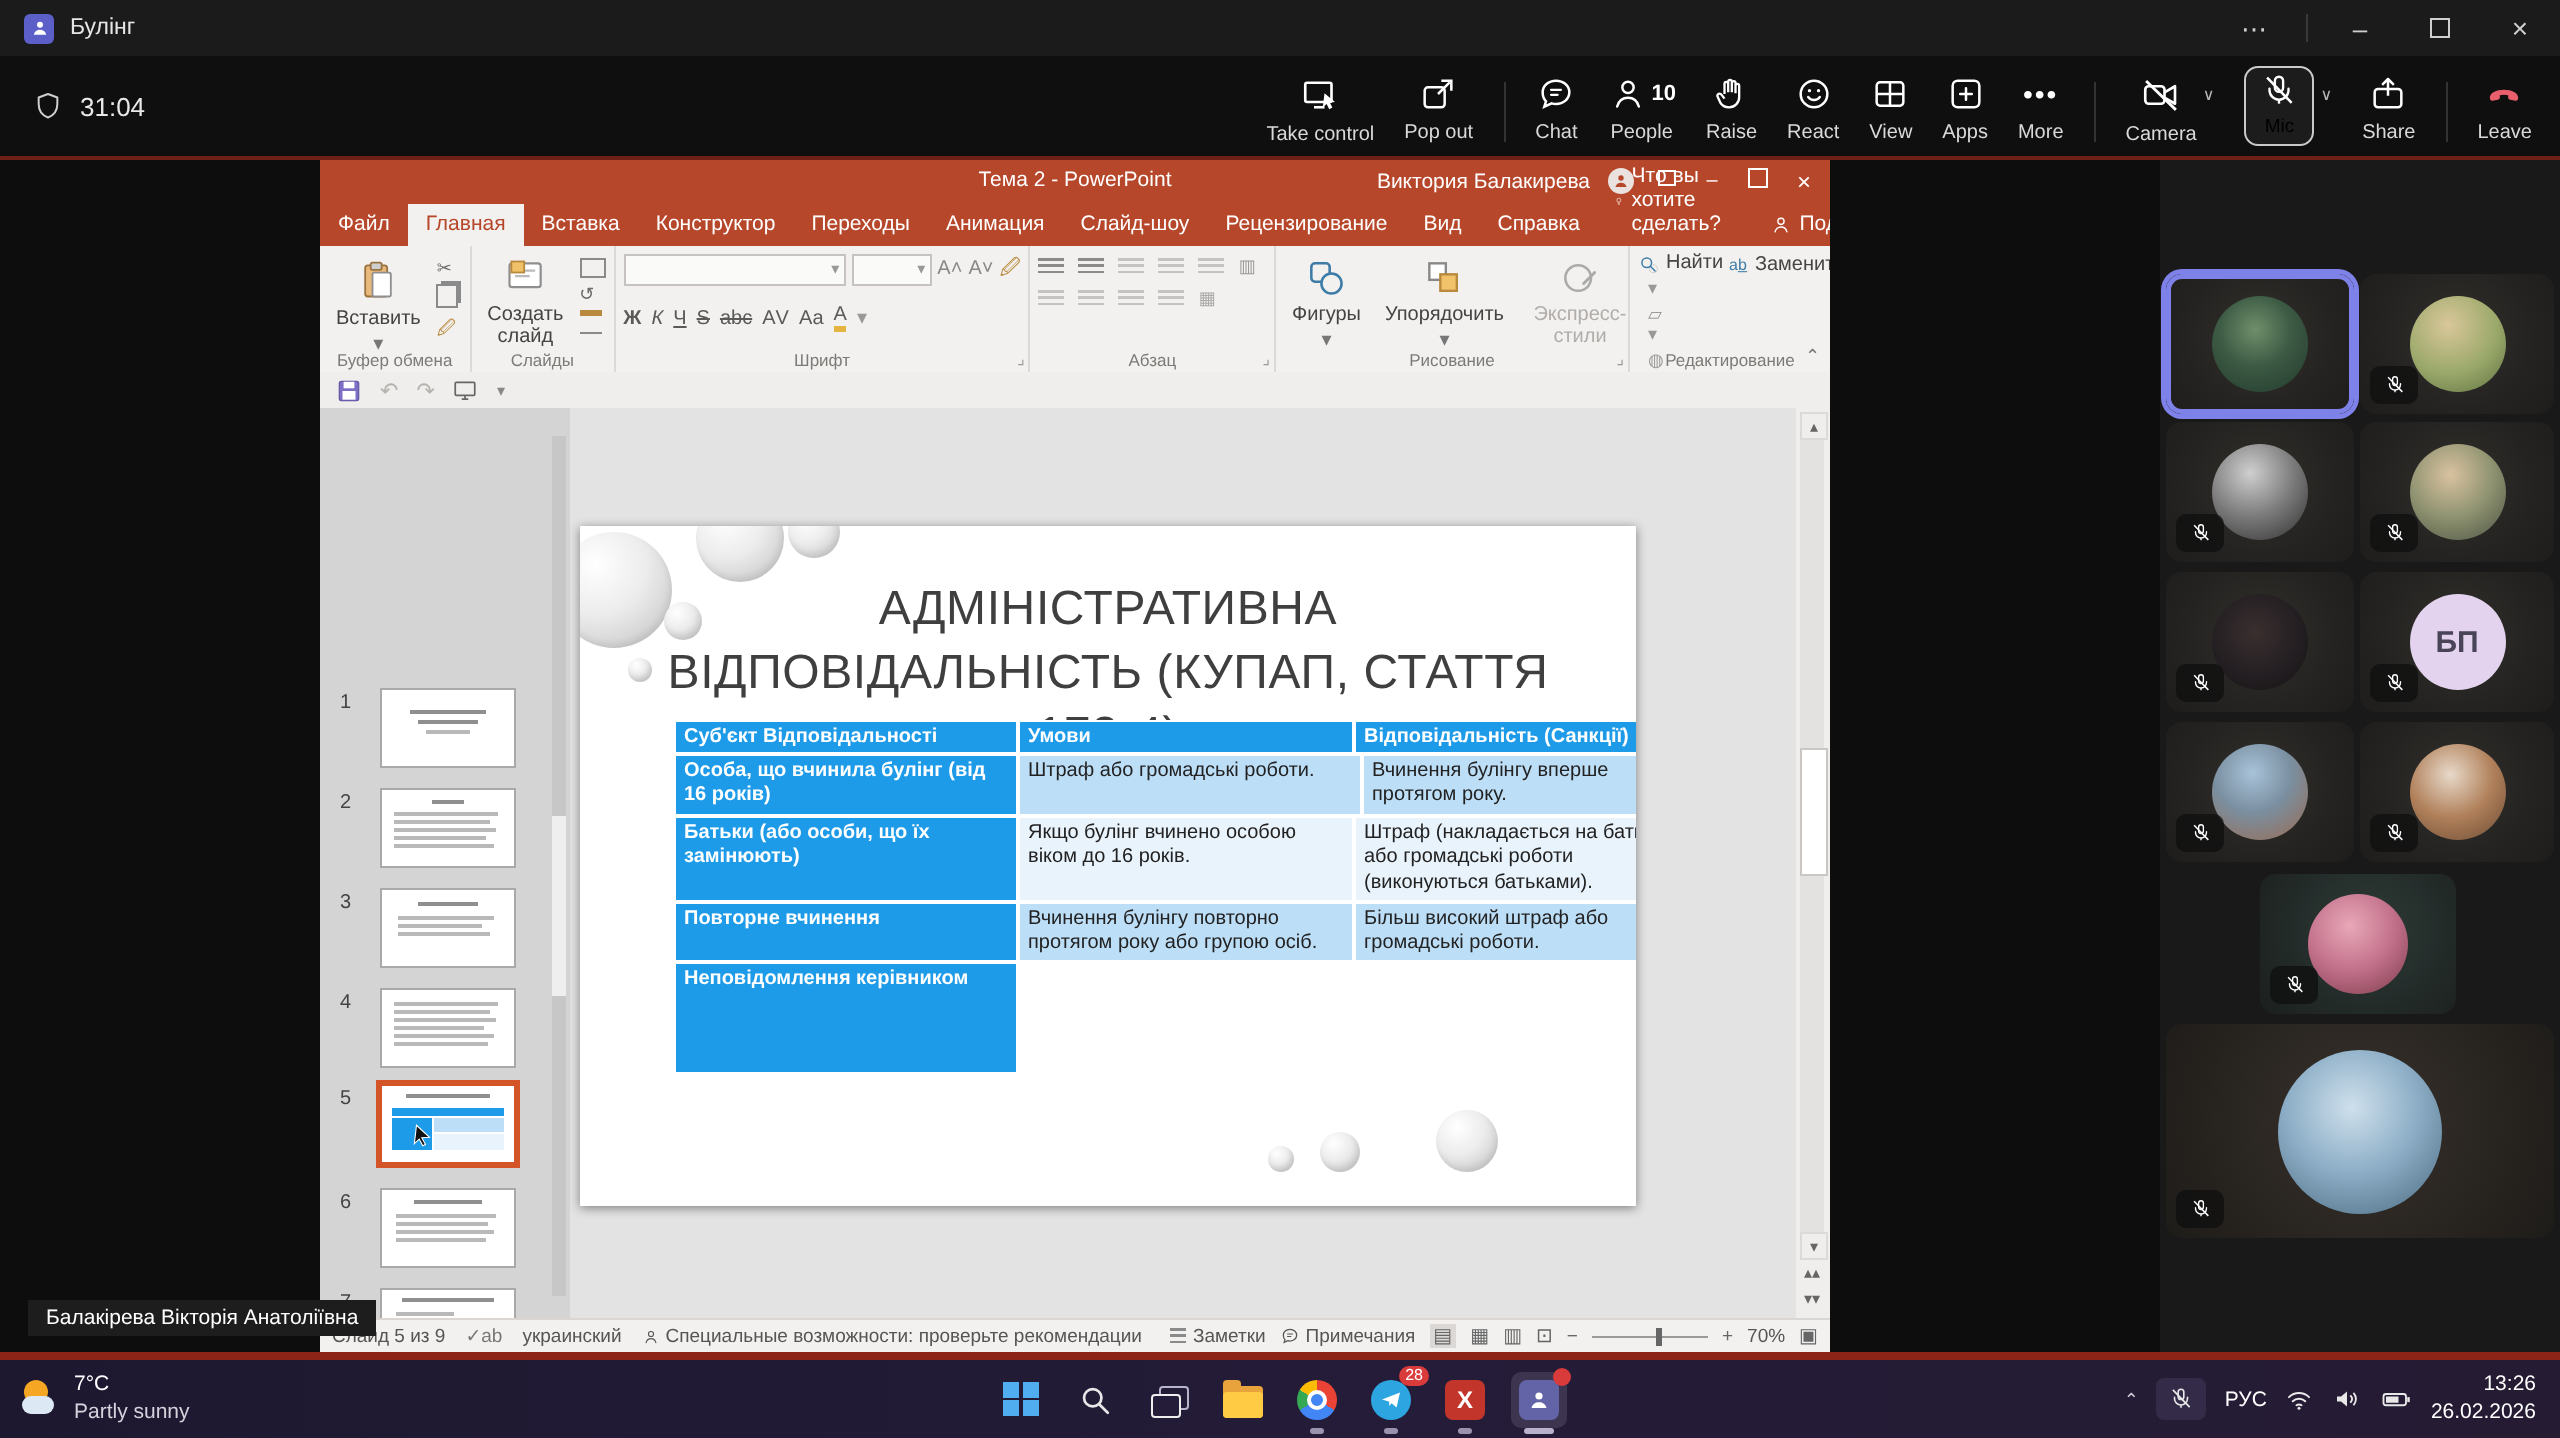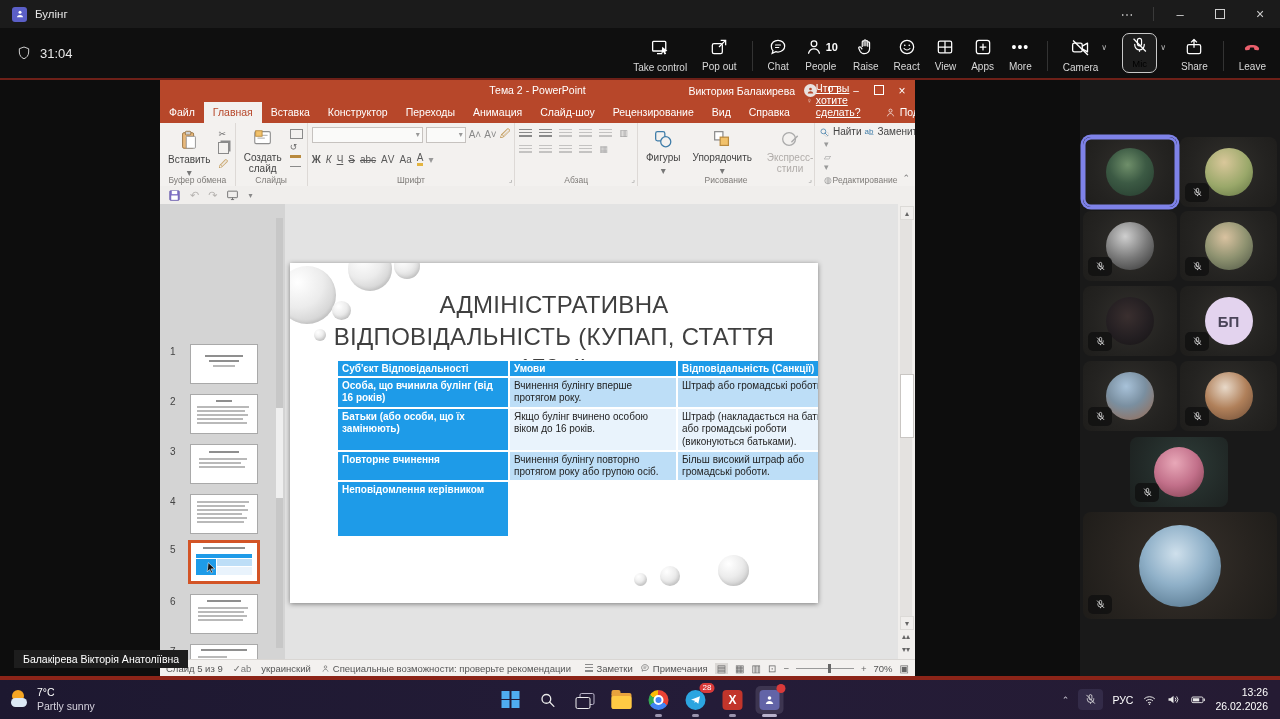--- a/index.html
+++ b/index.html
@@ -32,21 +32,21 @@
   .ppt{left:160px;top:0;width:755px;height:596px;background:#f3f1ef;overflow:hidden;}
   .ppt-titlebar{left:0;top:0;width:755px;height:21px;background:#B7472A;color:#fff;font-size:10.5px;display:flex;align-items:center;}
   .ppt-title{position:absolute;left:0;right:0;text-align:center;top:4px;}
   .ppt-tb-right{margin-left:auto;display:flex;align-items:center;gap:9px;padding-right:6px;z-index:2;}
   .acct-badge{width:13px;height:13px;border-radius:50%;background:#e9e2df;display:flex;align-items:center;justify-content:center;}
   .ppt-wbtn{color:#fff;font-size:10px;width:14px;text-align:center;}
   .restore-sq{width:8px;height:8px;border:1px solid #fff;display:inline-block;}
   .ppt-tabs{left:0;top:21px;width:755px;height:22px;background:#B7472A;display:flex;align-items:flex-end;color:#fff;font-size:10.5px;}
   .tab{padding:4px 9px 5px;white-space:nowrap;}
   .tab.active{background:#f3f1ef;color:#B7472A;}
-  .tellme{display:flex;align-items:center;gap:4px;padding:4px 8px 5px;text-decoration:underline;}
+  .tellme{display:flex;align-items:center;gap:4px;padding:4px 8px 5px;}
   .ppt-share{margin-left:auto;display:flex;align-items:center;gap:4px;padding:4px 10px 5px;white-space:nowrap;}
   .ribbon{left:0;top:43px;width:755px;height:63px;background:#f3f1ef;border-bottom:1px solid #d9d6d3;display:flex;font-size:10px;color:#444;}
   .rgroup{position:relative;border-right:1px solid #ddd9d6;padding:3px 4px 13px;display:flex;gap:4px;align-items:flex-start;}
   .glabel{position:absolute;bottom:1px;left:0;right:0;text-align:center;font-size:8.5px;color:#7d7a77;white-space:nowrap;}
   .bigbtn{display:flex;flex-direction:column;align-items:center;gap:2px;padding:2px 4px;text-align:center;line-height:1.1;}
   .smallcol{display:flex;flex-direction:column;gap:3px;padding-top:3px;color:#6a6a6a;font-size:9px;}
   .combo{border:1px solid #c6c2bf;background:#fafaf9;height:14px;display:flex;align-items:center;justify-content:flex-end;color:#999;font-size:8px;padding:0 2px;}
   .fbtns{display:flex;gap:5px;align-items:center;font-size:10px;color:#5a5a5a;margin-top:4px;}
   .lines{width:13px;height:9px;background:repeating-linear-gradient(#8a8a8a 0 1.3px,transparent 1.3px 3.2px);}
   .lines.dim{opacity:.45;}
@@ -640,22 +640,22 @@
           <div class="slide-title">АДМІНІСТРАТИВНА ВІДПОВІДАЛЬНІСТЬ (КУПАП, СТАТТЯ 173-4)</div>
 
           <div class="stable">
             <div class="srow hdr" style="height:17px">
               <div class="scell c0">Суб'єкт Відповідальності</div>
               <div class="scell c1">Умови</div>
               <div class="scell c2">Відповідальність (Санкції)</div>
             </div>
             <div class="srow" style="height:31px">
               <div class="scell c0 colhead">Особа, що вчинила булінг (від 16 років)</div>
+              <div class="scell c2 bg-a">Штраф або громадські роботи.</div>
               <div class="scell c1 bg-a">Вчинення булінгу вперше протягом року.</div>
-              <div class="scell c2 bg-a">Штраф або громадські роботи.</div>
             </div>
             <div class="srow" style="height:43px">
               <div class="scell c0 colhead">Батьки (або особи, що їх замінюють)</div>
               <div class="scell c1 bg-b">Якщо булінг вчинено особою віком до 16 років.</div>
               <div class="scell c2 bg-b">Штраф (накладається на батьків) або громадські роботи (виконуються батьками).</div>
             </div>
             <div class="srow" style="height:30px">
               <div class="scell c0 colhead">Повторне вчинення</div>
               <div class="scell c1 bg-a">Вчинення булінгу повторно протягом року або групою осіб.</div>
               <div class="scell c2 bg-a">Більш високий штраф або громадські роботи.</div>

